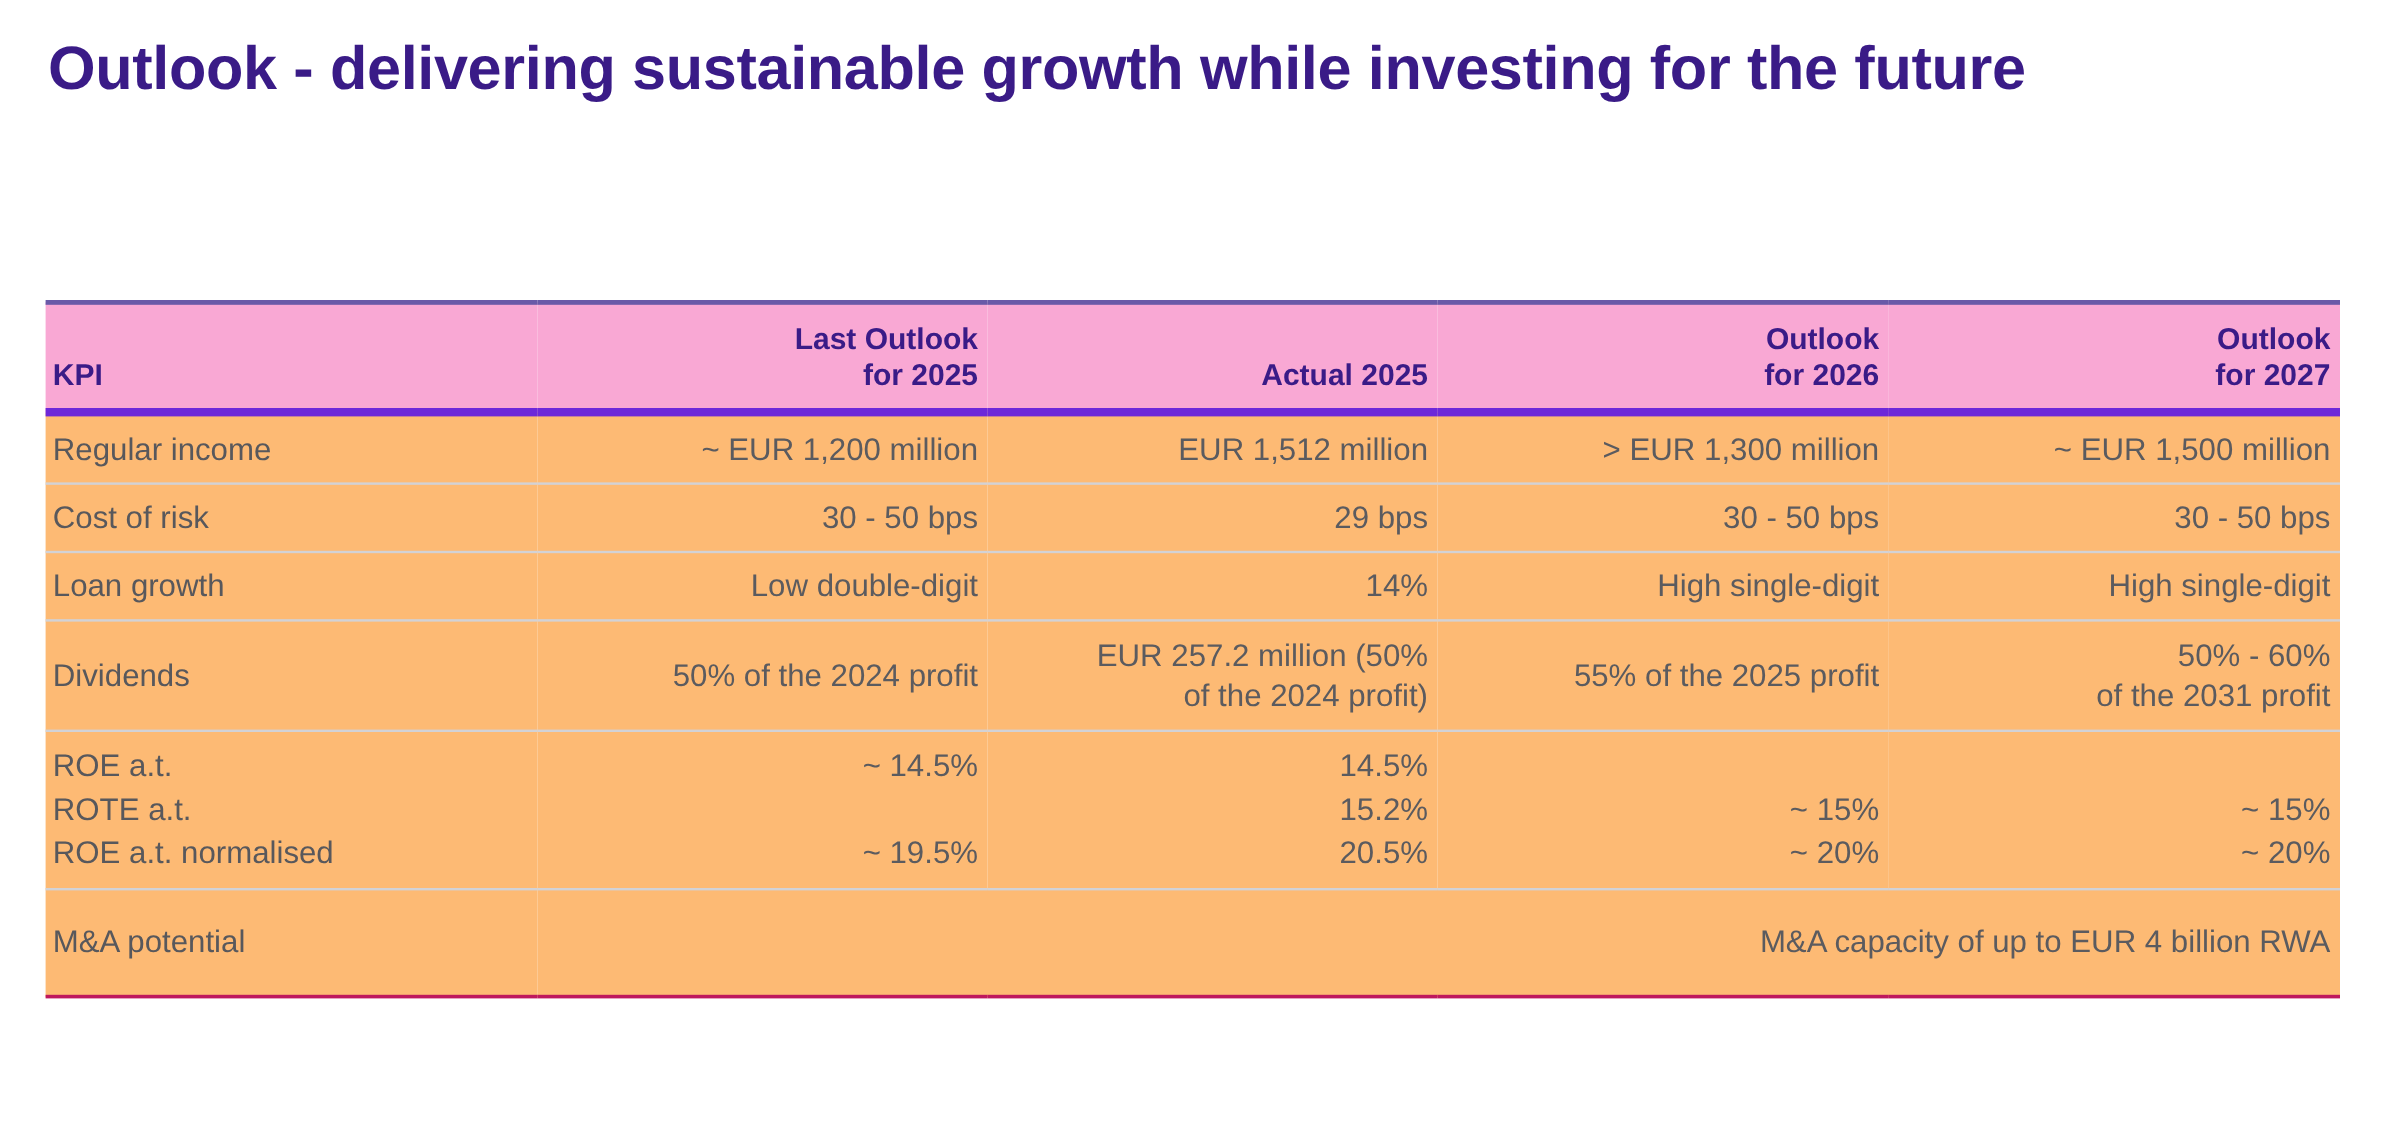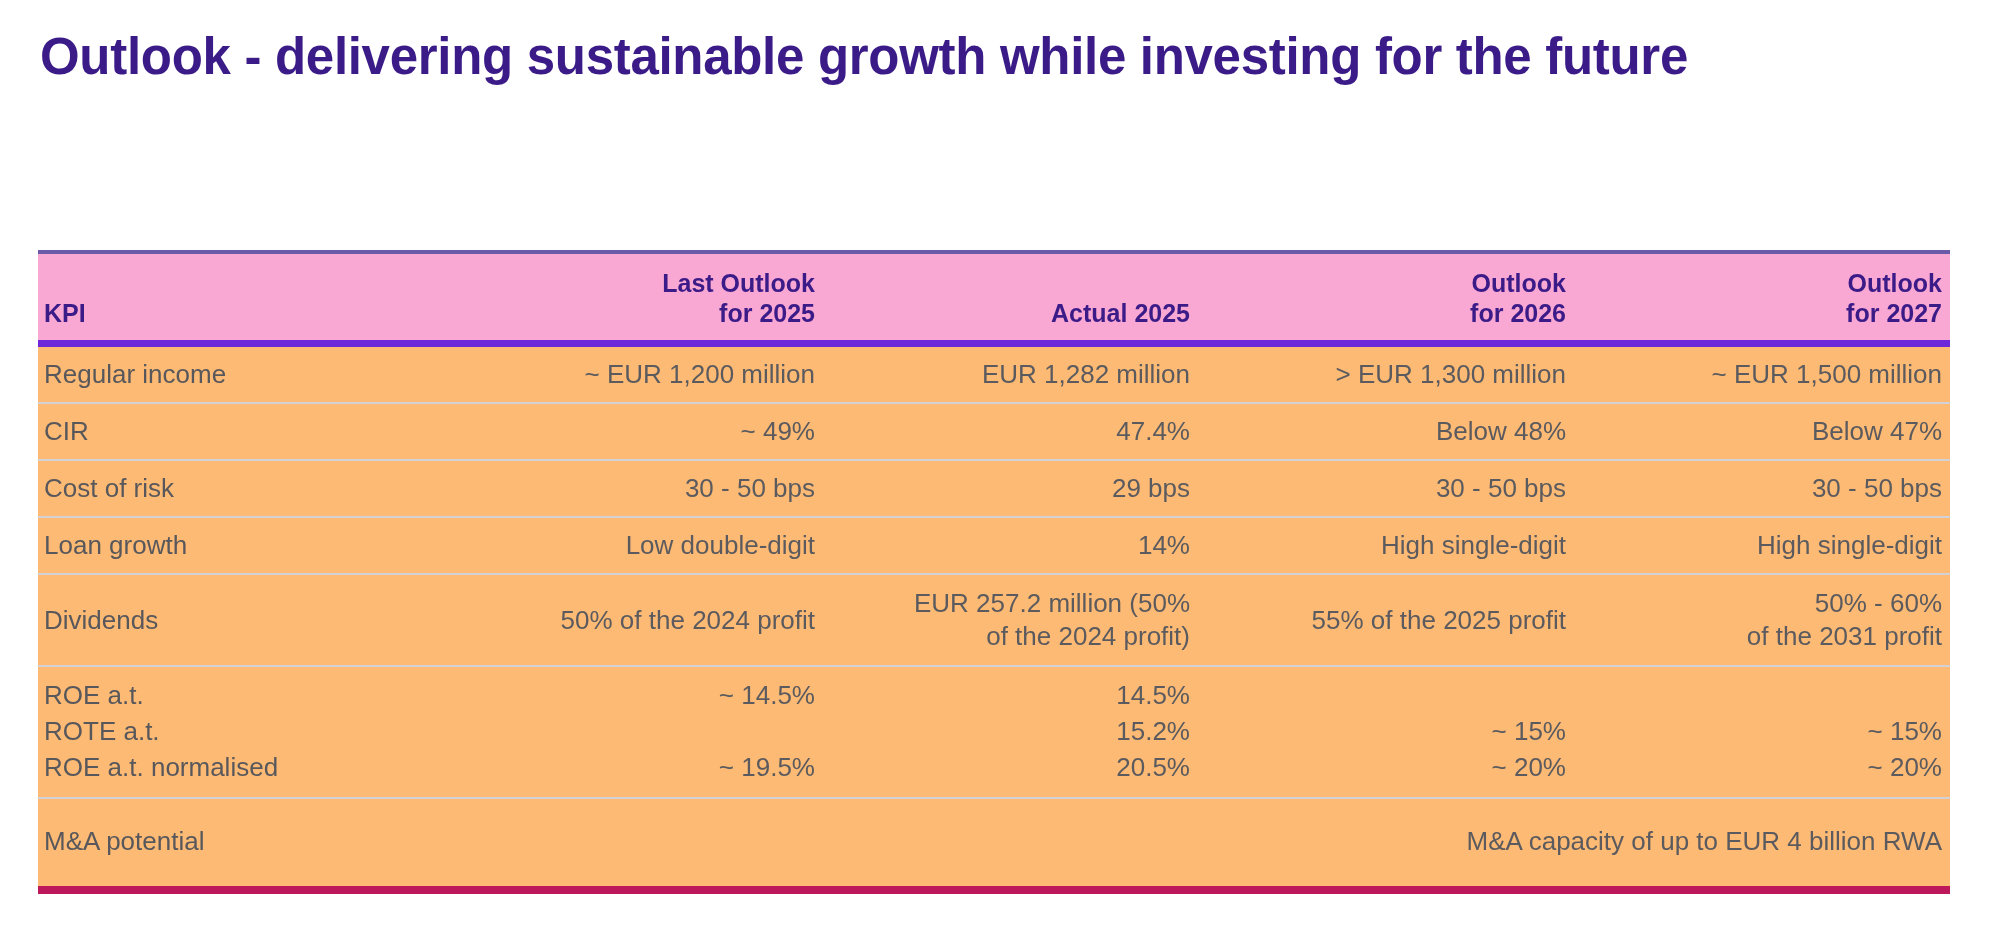--- a/index.html
+++ b/index.html
@@ -112,21 +112,21 @@
     padding-top: 10px;
     padding-bottom: 12px;
     line-height: 36px;
   }
   tr.row-roe td.label .l { display: block; }
 
   
   tr.row-mna td {
     padding-top: 26px;
     padding-bottom: 28px;
-    border-bottom: 8px solid #be185d;
+    border-bottom: 3px solid #be185d;
   }
   td.mna-span {
     text-align: center;
     padding-right: 0;
   }
 </style>
 </head>
 <body>
 
 <div class="slide">
@@ -162,32 +162,25 @@
             <span class="hdr-line">for 2027</span>
           </th>
         </tr>
       </thead>
 
       <tbody>
 
         <tr class="row-regular-income">
           <td class="label">Regular income</td>
           <td class="val">~ EUR 1,200 million</td>
-          <td class="val">EUR 1,282 million</td>
+          <td class="val">EUR 1,512 million</td>
           <td class="val">&gt; EUR 1,300 million</td>
           <td class="val">~ EUR 1,500 million</td>
         </tr>
 
-        <tr class="row-cir">
-          <td class="label">CIR</td>
-          <td class="val">~ 49%</td>
-          <td class="val">47.4%</td>
-          <td class="val">Below 48%</td>
-          <td class="val">Below 47%</td>
-        </tr>
 
         <tr class="row-cost-of-risk">
           <td class="label">Cost of risk</td>
           <td class="val">30 - 50 bps</td>
           <td class="val">29 bps</td>
           <td class="val">30 - 50 bps</td>
           <td class="val">30 - 50 bps</td>
         </tr>
 
         <tr class="row-loan-growth">

